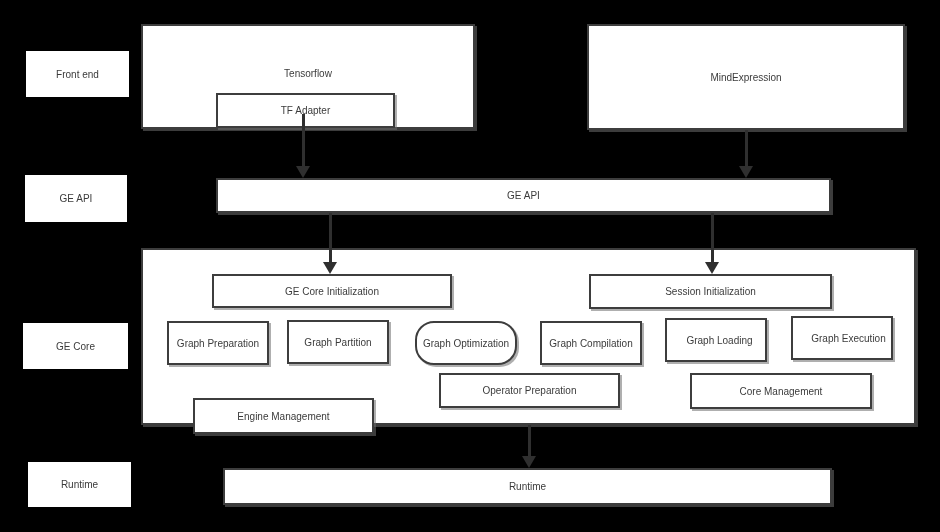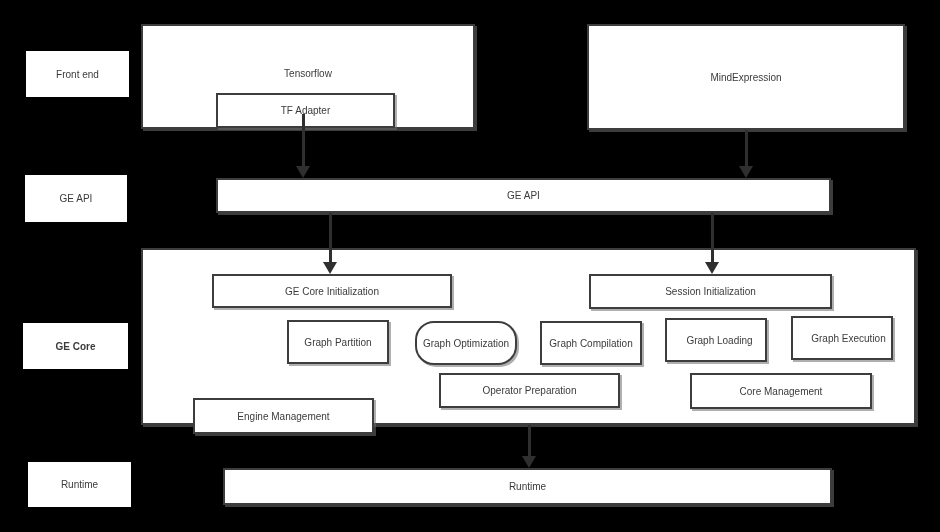--- a/index.html
+++ b/index.html
@@ -24,21 +24,21 @@
   .row-label {
     position: absolute;
     background: #ffffff;
     display: flex;
     align-items: center;
     justify-content: center;
     text-align: center;
   }
   #label-front-end { left: 26px;  top: 51px;  width: 103px; height: 46px; }
   #label-ge-api    { left: 25px;  top: 175px; width: 102px; height: 47px; }
-  #label-ge-core   { left: 23px;  top: 323px; width: 105px; height: 46px; font-weight: bold; }
+  #label-ge-core   { left: 23px;  top: 323px; width: 105px; height: 46px; }
   #label-runtime   { left: 28px;  top: 462px; width: 103px; height: 45px; }
 
   
   .box {
     position: absolute;
     background: #ffffff;
     border: 2px solid #3d3d3d;
     box-shadow: 2px 2px 0 rgba(110,110,110,0.55);
   }
   .center {
@@ -141,20 +141,23 @@
   </div>
 
   <div class="box" id="box-ge-core">
     <div class="box center" id="box-ge-core-init">
       <span>GE Core Initialization</span>
     </div>
     <div class="box center" id="box-session-init">
       <span>Session Initialization</span>
     </div>
 
+    <div class="box center" id="box-graph-preparation">
+      <span>Graph Preparation</span>
+    </div>
     <div class="box center" id="box-graph-partition">
       <span>Graph Partition</span>
     </div>
     <div class="box center" id="box-graph-optimization">
       <span>Graph Optimization</span>
     </div>
     <div class="box center" id="box-graph-compilation">
       <span>Graph Compilation</span>
     </div>
     <div class="box center" id="box-graph-loading">

